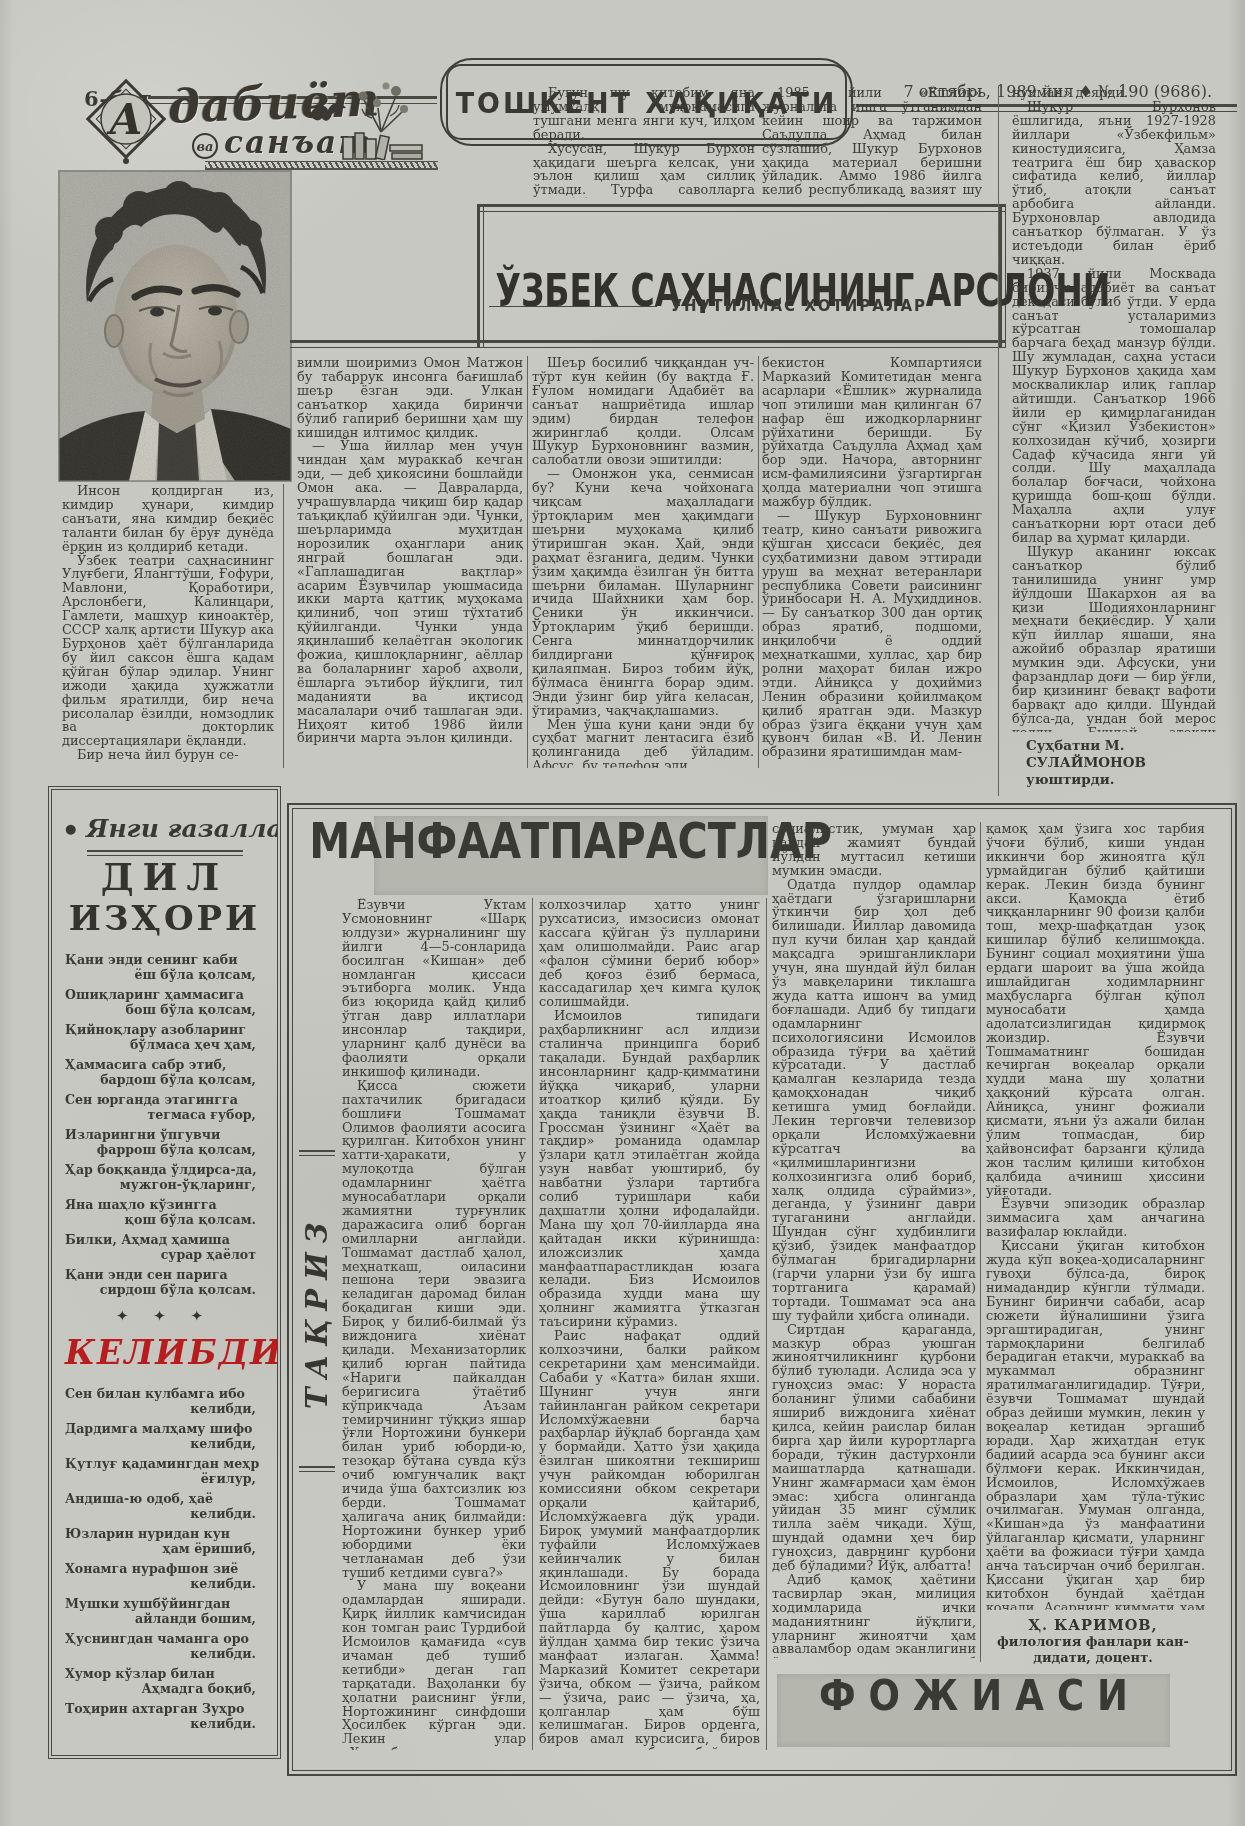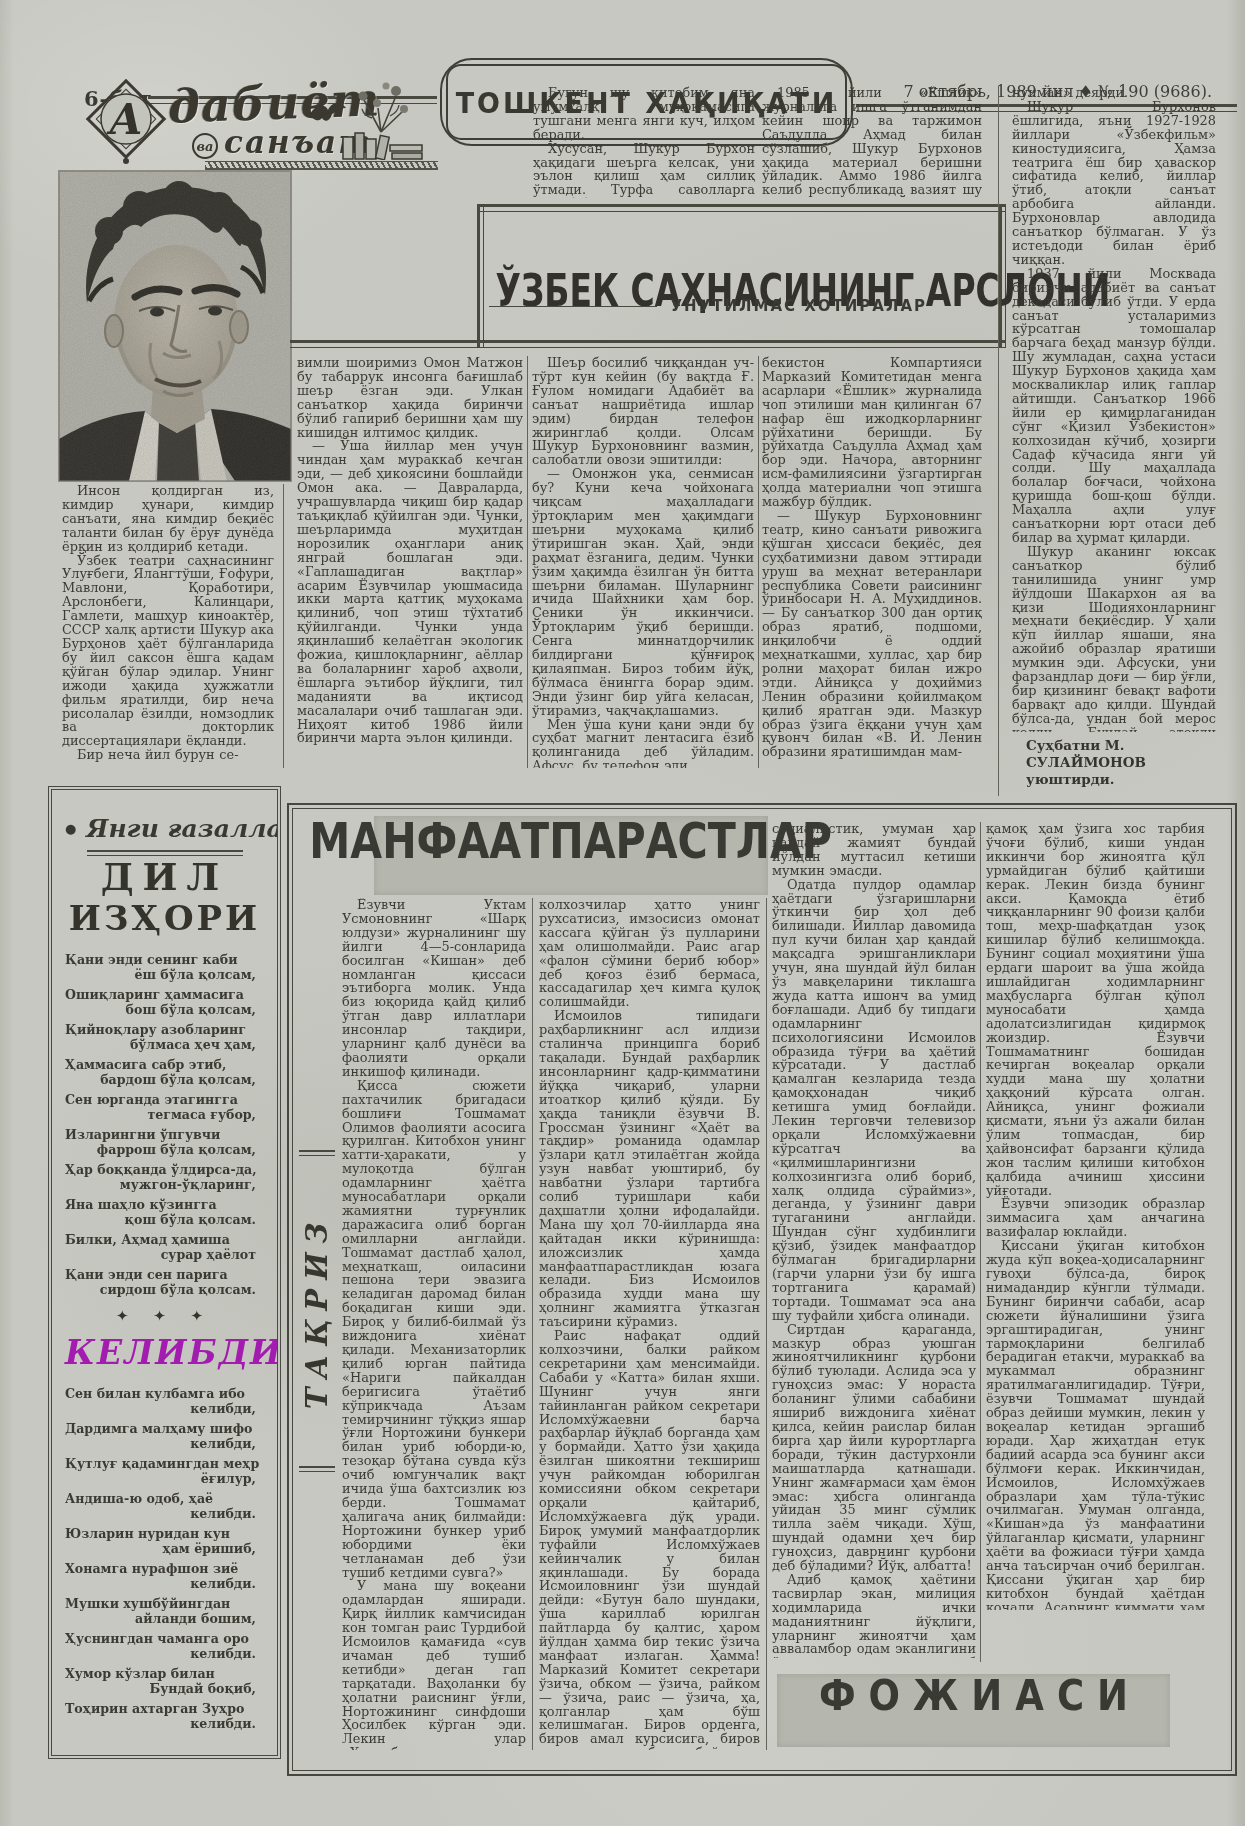--- a/index.html
+++ b/index.html
@@ -105,21 +105,21 @@
     text-align:center;font-weight:bold;color:#34332c;
     font-size:34px;letter-spacing:3px;line-height:40px;white-space:nowrap;
   }
   .stanzas{margin-top:14px;}
   .stanza{margin-bottom:5px;}
   .stanza .l1{font-weight:bold;font-size:12.6px;line-height:15px;text-align:left;color:#3b3a33;}
   .stanza .l2{font-weight:bold;font-size:12.6px;line-height:15px;text-align:right;padding-right:8px;color:#3b3a33;}
   .poem-separator{text-align:center;font-size:15px;letter-spacing:10px;color:#34332c;margin:10px 0 8px 0;}
   .poem-title-italic{
     text-align:center;font-style:italic;font-weight:bold;font-size:33px;letter-spacing:2px;
-    color:#a21caf;margin:2px 0 4px 0;white-space:nowrap;
+    color:#b91c1c;margin:2px 0 4px 0;white-space:nowrap;
   }
   
   .review-box{box-sizing:border-box;border:2px solid #47463f;}
   .review-inner{position:absolute;inset:3px;border:1px solid #47463f;pointer-events:none;}
   .banner{
     background:#b5b7ae;display:flex;align-items:flex-start;justify-content:center;
     box-shadow:0 0 6px rgba(120,120,110,.35) inset;
   }
   .banner-text{
     font-family:"DejaVu Sans",sans-serif;font-weight:bold;font-size:42px;color:#3a3a34;
@@ -375,21 +375,21 @@
         <div class="stanza">
           <div class="l1">Мушки хушбўйингдан</div>
           <div class="l2">айланди бошим,</div>
         </div>
         <div class="stanza">
           <div class="l1">Ҳуснингдан чаманга оро</div>
           <div class="l2">келибди.</div>
         </div>
         <div class="stanza">
           <div class="l1">Хумор кўзлар билан</div>
-          <div class="l2">Бундай боқиб,</div>
+          <div class="l2">Аҳмадга боқиб,</div>
         </div>
         <div class="stanza">
           <div class="l1">Тоҳирин ахтарган Зуҳро</div>
           <div class="l2">келибди.</div>
         </div>
       </div>
 
   </div>
 
   <div class="abs review-box" style="left:287px;top:803px;width:950px;height:973px;">
@@ -424,19 +424,24 @@
     <div class="abs txtcol" style="left:697px;top:17px;width:219px;height:788px;">
         <p class="cont">қамоқ ҳам ўзига хос тарбия ўчоғи бўлиб, киши ундан иккинчи бор жиноятга қўл урмайдиган бўлиб қайтиши керак. Лекин бизда бунинг акси. Қамоқда ётиб чиққанларнинг 90 фоизи қалби тош, меҳр-шафқатдан узоқ кишилар бўлиб келишмоқда. Бунинг социал моҳиятини ўша ердаги шароит ва ўша жойда ишлайдиган ходимларнинг маҳбусларга бўлган қўпол муносабати ҳамда адолатсизлигидан қидирмоқ жоиздир. Ёзувчи Тошмаматнинг бошидан кечирган воқеалар орқали худди мана шу ҳолатни ҳаққоний кўрсата олган. Айниқса, унинг фожиали қисмати, яъни ўз ажали билан ўлим топмасдан, бир ҳайвонсифат барзанги қўлида жон таслим қилиши китобхон қалбида ачиниш ҳиссини уйғотади.</p>
         <p>Ёзувчи эпизодик образлар зиммасига ҳам анчагина вазифалар юклайди.</p>
         <p>Қиссани ўқиган китобхон жуда кўп воқеа-ҳодисаларнинг гувоҳи бўлса-да, бироқ нимадандир кўнгли тўлмади. Бунинг биринчи сабаби, асар сюжети йўналишини ўзига эргаштирадиган, унинг тармоқларини белгилаб берадиган етакчи, мураккаб ва мукаммал образнинг яратилмаганлигидадир. Тўғри, ёзувчи Тошмамат шундай образ дейиши мумкин, лекин у воқеалар кетидан эргашиб юради. Ҳар жиҳатдан етук бадиий асарда эса бунинг акси бўлмоғи керак. Иккинчидан, Исмоилов, Исломхўжаев образлари ҳам тўла-тўкис очилмаган. Умуман олганда, «Кишан»да ўз манфаатини ўйлаганлар қисмати, уларнинг ҳаёти ва фожиаси тўғри ҳамда анча таъсирчан очиб берилган. Қиссани ўқиган ҳар бир китобхон бундай ҳаётдан қочади. Асарнинг қиммати ҳам шундадир.</p>
       </div>
 
     <div class="abs vr" style="left:243px;top:93px;height:852px;"></div>
     <div class="abs vr" style="left:477px;top:93px;height:852px;"></div>
     <div class="abs vr" style="left:691px;top:17px;height:840px;"></div>
 
+    <div class="abs signature" style="left:690px;top:810px;width:228px;">
+      <div class="sig-name">Ҳ. КАРИМОВ,</div>
+      <div class="sig-title">филология фанлари кан-</div>
+      <div class="sig-title">дидати, доцент.</div>
+    </div>
 
     <div class="abs banner" style="left:488px;top:869px;width:393px;height:73px;">
       <div class="banner-text2">ФОЖИАСИ</div>
     </div>
   </div>
 
 </div>
 
 </body></html>

